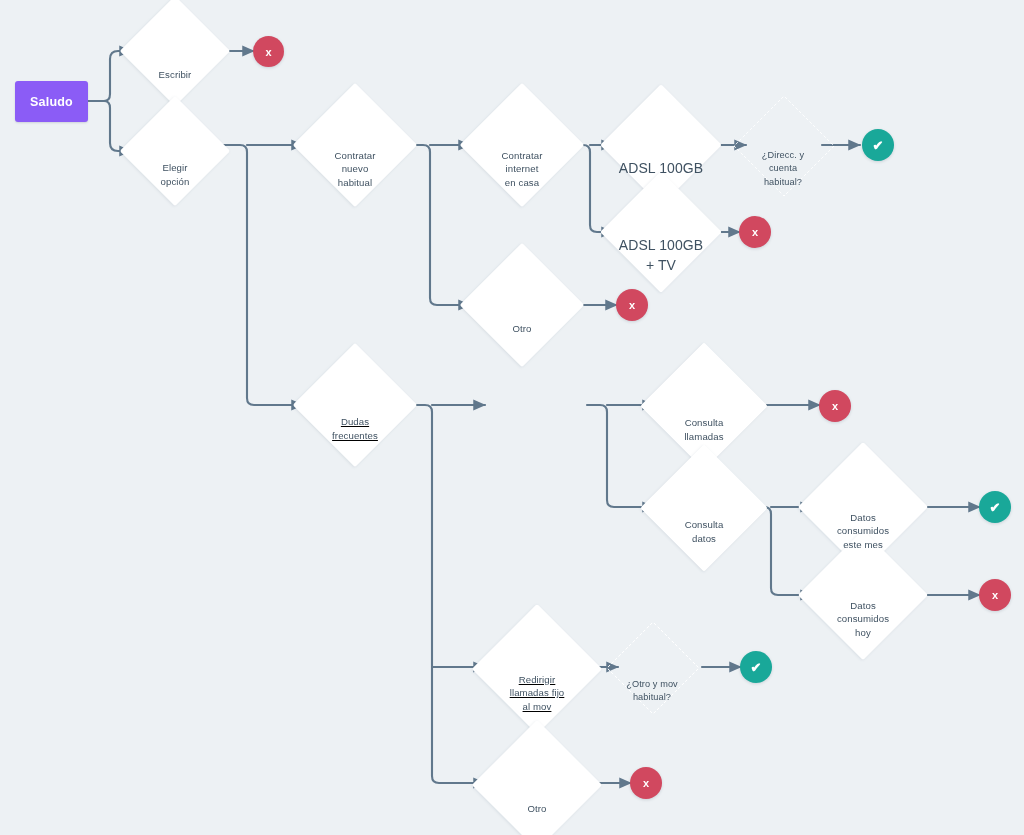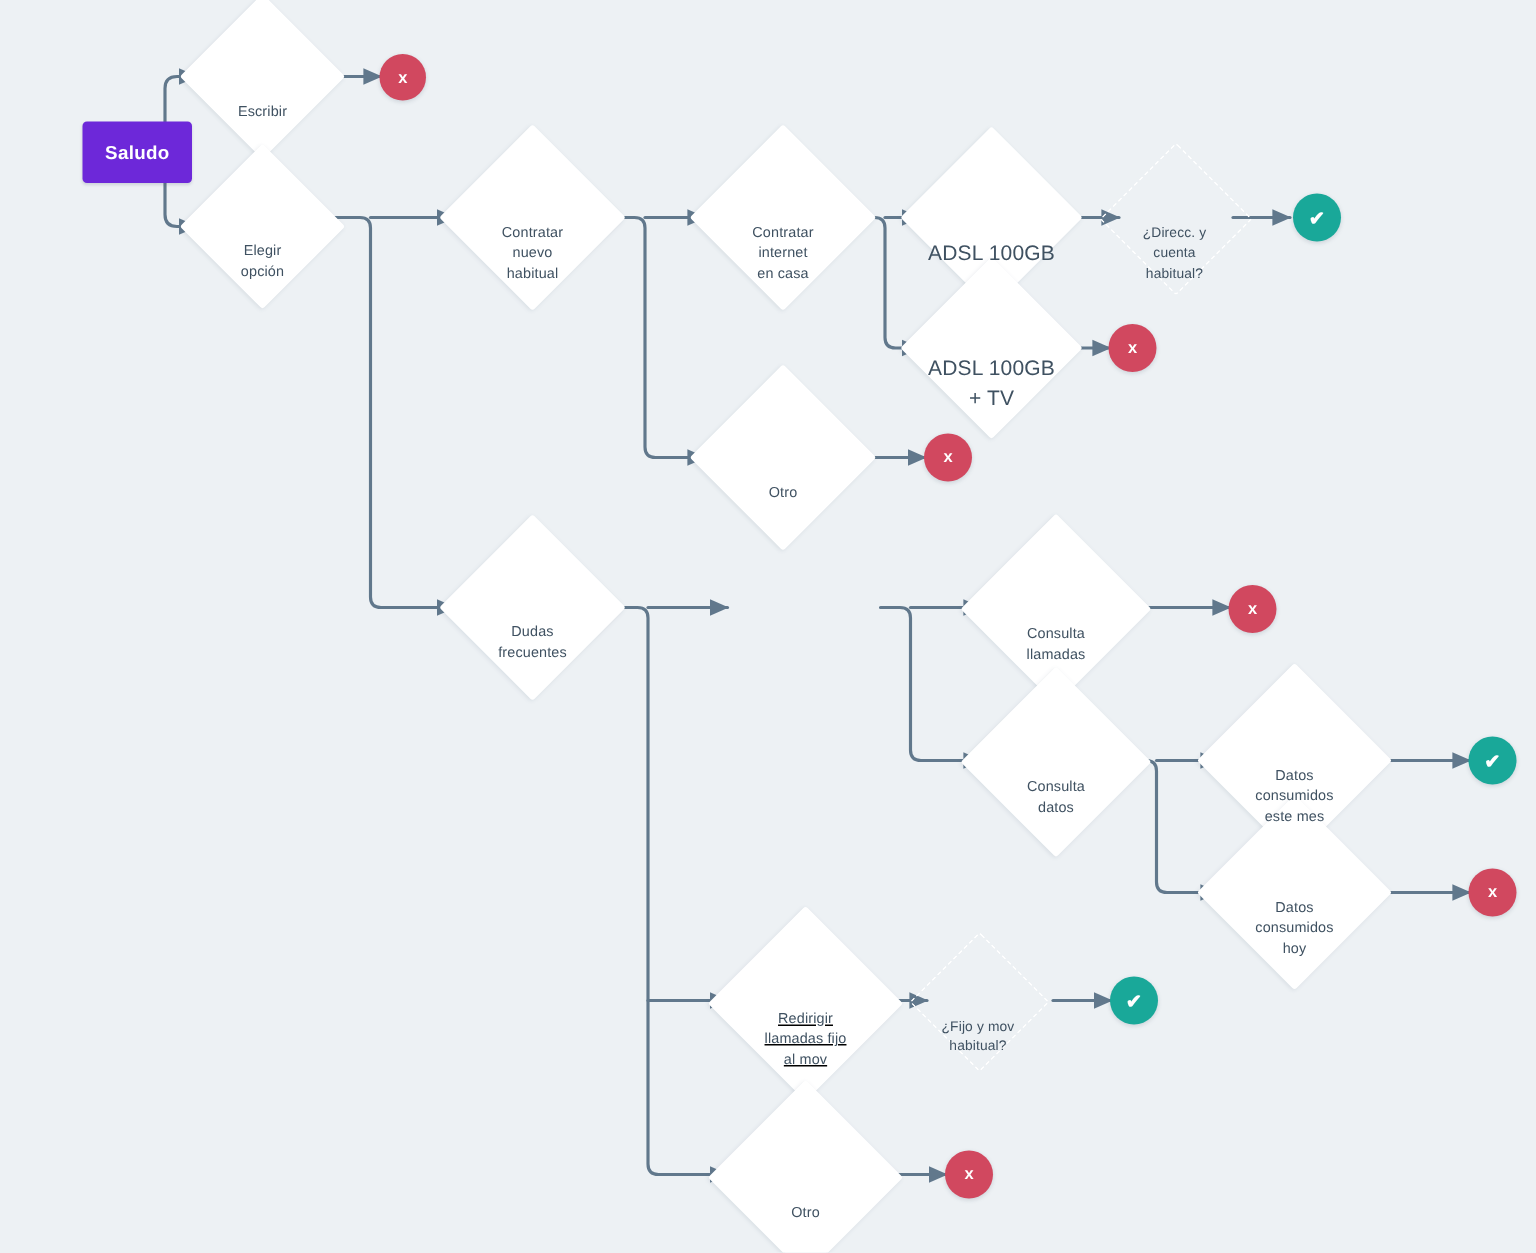--- a/index.html
+++ b/index.html
@@ -26,31 +26,30 @@
     height: 835px;
     pointer-events: none;
   }
   .node {
     position: absolute;
     box-sizing: border-box;
   }
 
   
   .box {
-    background: #6d28d9;
+    background: #8b5cf6;
     border-radius: 3px;
     color: #ffffff;
     display: flex;
     align-items: center;
     justify-content: center;
     font-size: 12.5px;
     font-weight: bold;
     letter-spacing: .2px;
     box-shadow: 0 1px 2px rgba(60,80,100,.18);
-    margin-left: 40px;
   }
 
   
   .diamond {
     display: flex;
     align-items: center;
     justify-content: center;
   }
   .diamond .dshape {
     position: absolute;
@@ -217,21 +216,21 @@
     </div>
   </div>
 
   <div class="node diamond" style="left:478px; top:261px; width:88px; height:88px;">
     <div class="dshape"></div>
     <div class="dlabel">
       <div>Otro</div>
     </div>
   </div>
 
-  <div class="node diamond" style="left:311px; top:361px; width:88px; height:88px;">
+  <div class="node diamond" style="left:311px; top:361px; width:88px; height:88px;text-decoration:underline;">
     <div class="dshape"></div>
     <div class="dlabel">
       <div>Dudas</div>
       <div>frecuentes</div>
     </div>
   </div>
 
 
   <div class="node diamond" style="left:659px; top:361px; width:90px; height:90px;">
     <div class="dshape"></div>
@@ -272,21 +271,21 @@
     <div class="dlabel">
       <div>Redirigir</div>
       <div>llamadas fijo</div>
       <div>al mov</div>
     </div>
   </div>
 
   <div class="node diamond dashed" style="left:620px; top:635px; width:64px; height:64px;">
     <div class="dshape"></div>
     <div class="dlabel">
-      <div>¿Fijo y mov</div>
+      <div>¿Otro y mov</div>
       <div>habitual?</div>
     </div>
   </div>
 
   <div class="node diamond" style="left:491px; top:739px; width:92px; height:92px;">
     <div class="dshape"></div>
     <div class="dlabel">
       <div>Otro</div>
     </div>
   </div>

